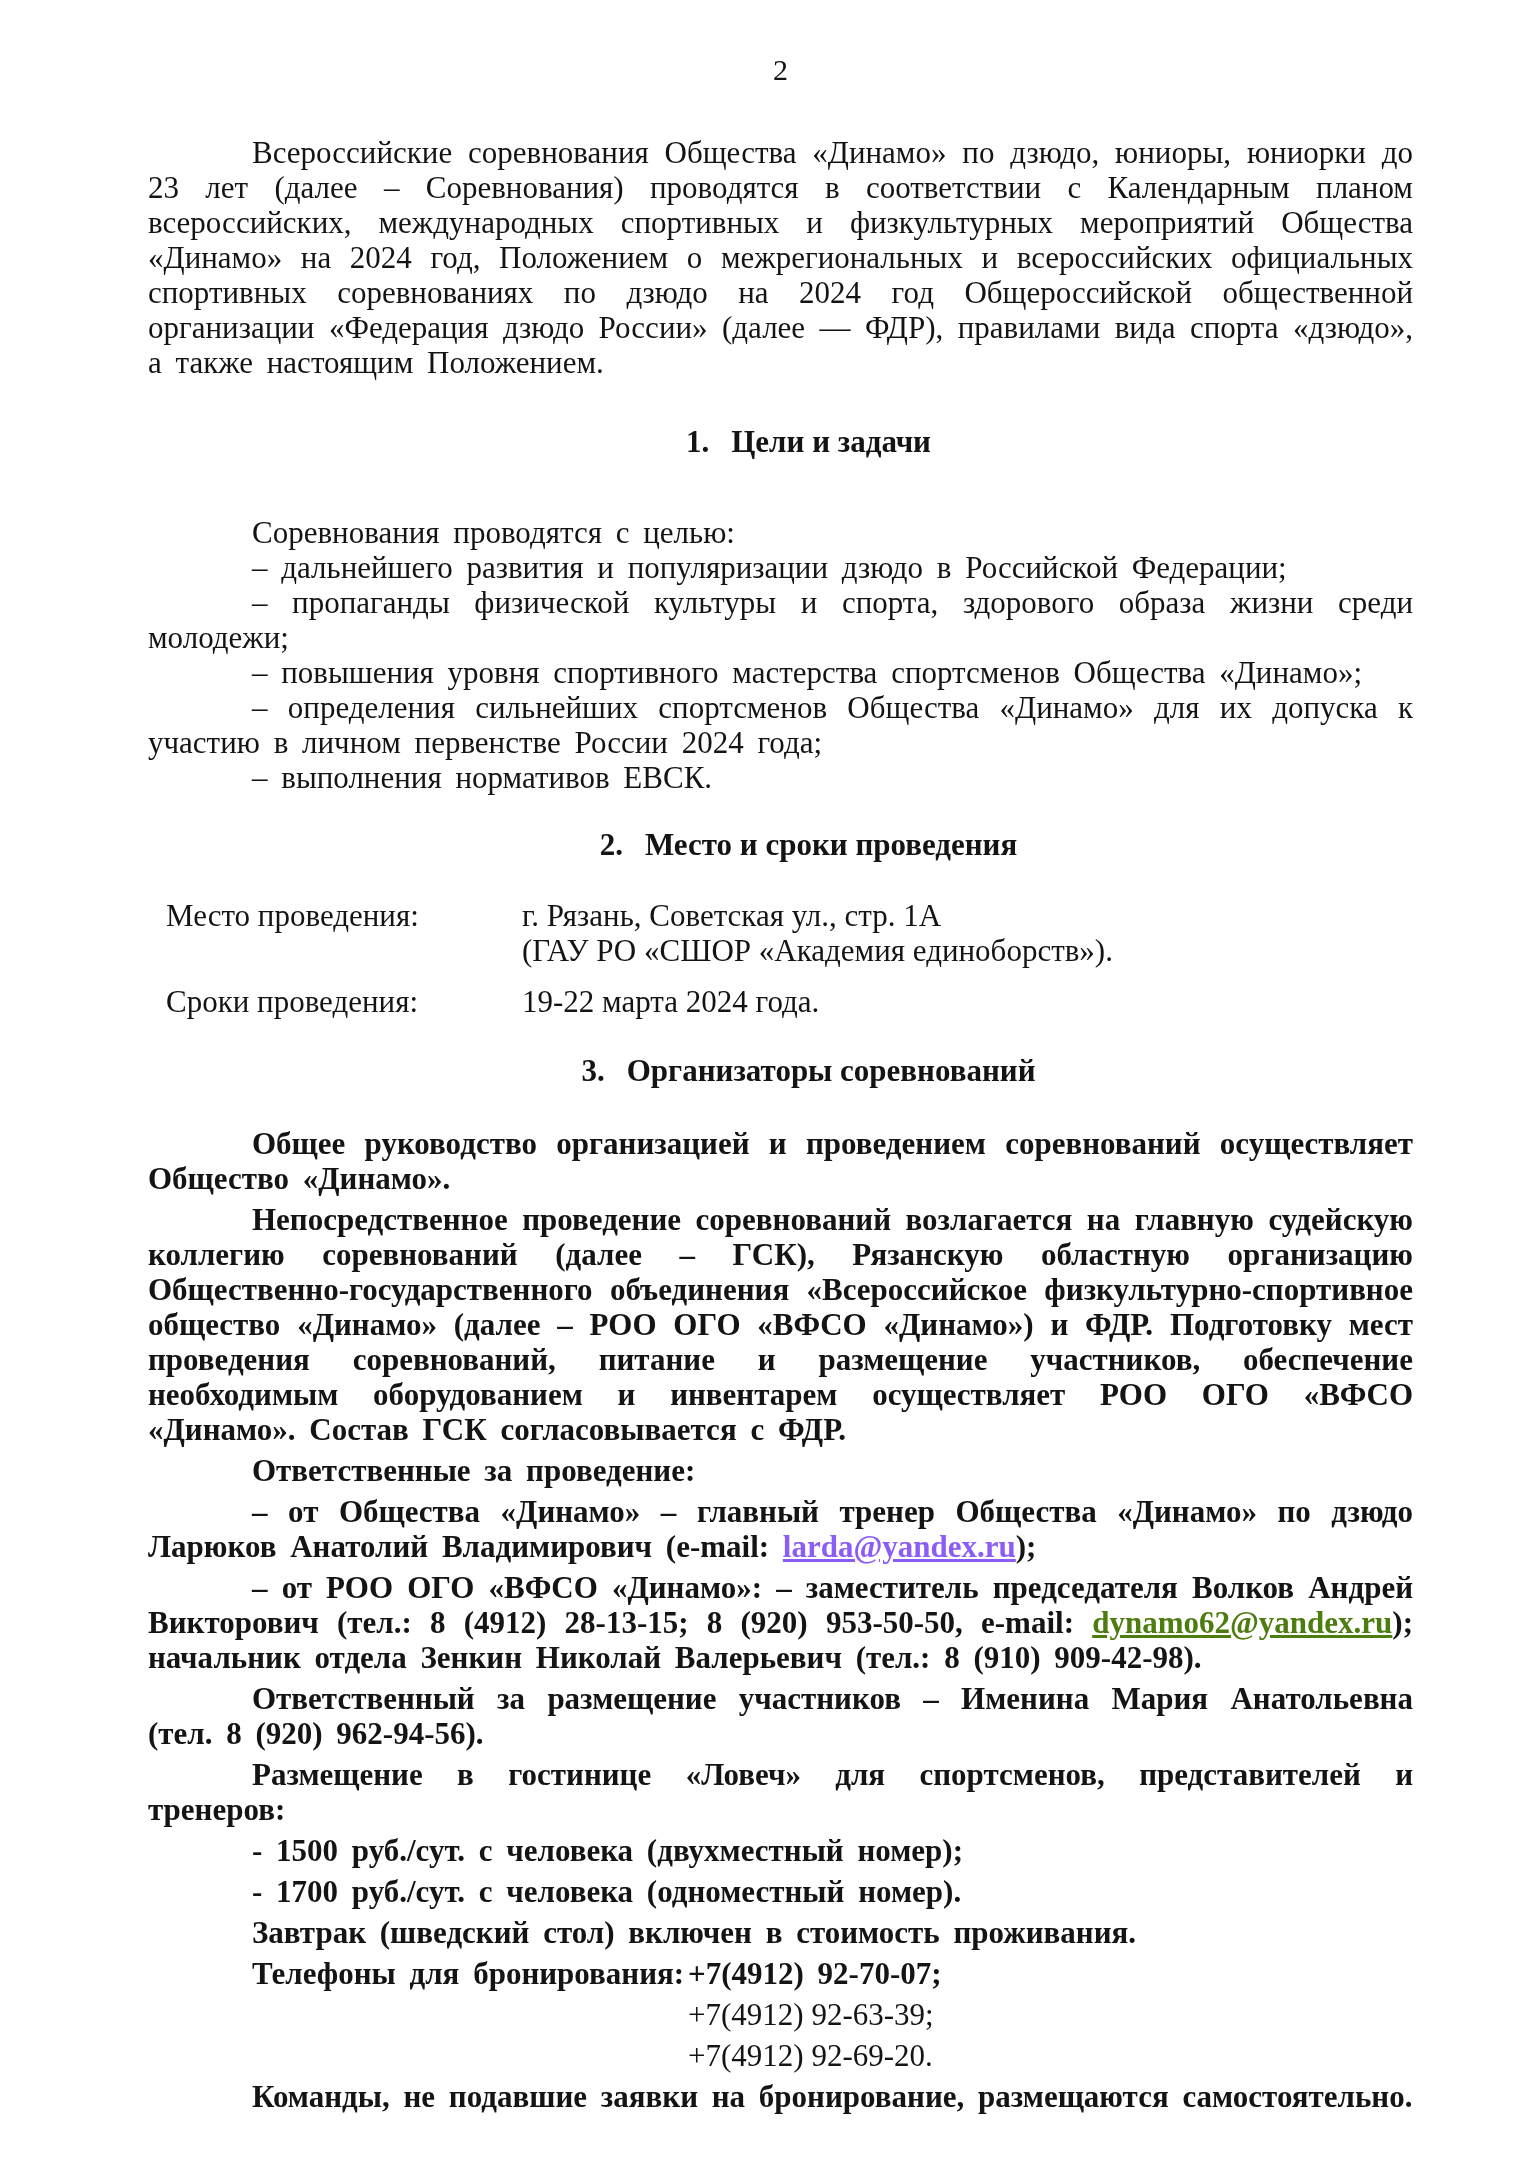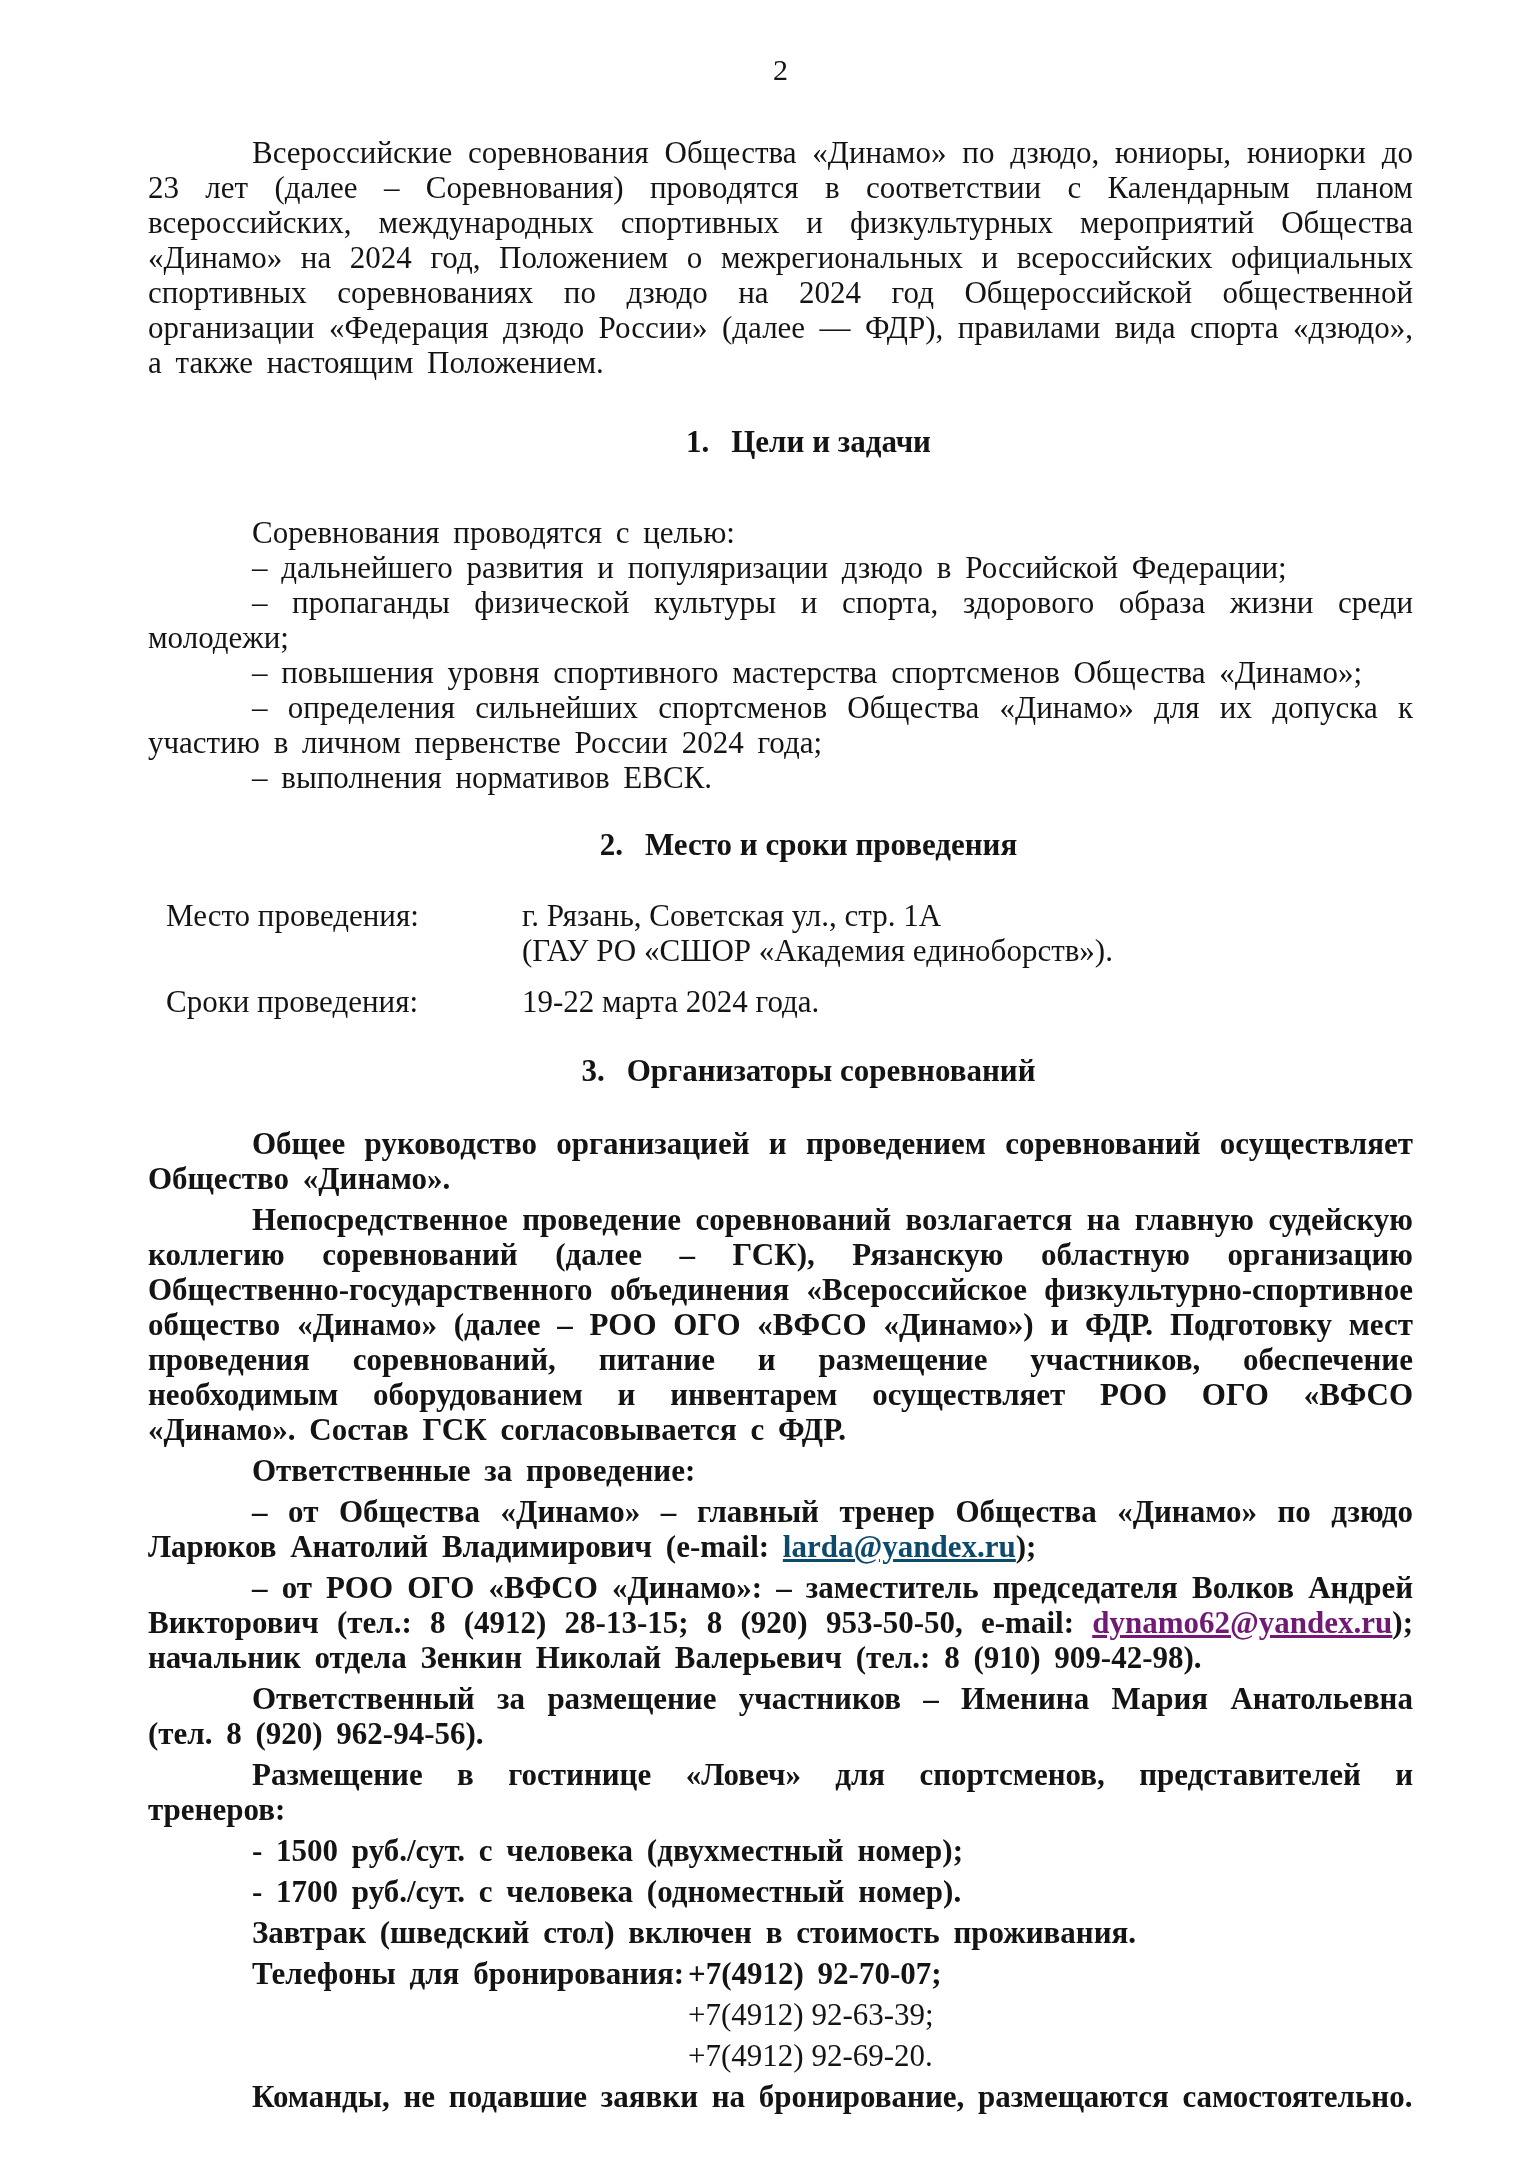--- a/index.html
+++ b/index.html
@@ -41,22 +41,22 @@
   .goals p { margin: 0; }
   .venue-table {
     display: grid;
     grid-template-columns: 374px 1fr;
     row-gap: 16px;
   }
   .venue-table .vlabel { padding-left: 18px; }
   .venue-table .vvalue { }
   .sec3-block { margin-bottom: 6px; font-weight: bold; }
   .email-link { text-decoration: underline; cursor: pointer; }
-  .email-link.larda { color: #0c4a6e; }
-  .email-link.dynamo { color: #701a75; }
+  .email-link.larda { color: #8b5cf6; }
+  .email-link.dynamo { color: #4d7c0f; }
   .phones-label { display: inline-block; width: 436px; text-indent: 0; }
   .phone-cont { margin-left: 540px; margin-bottom: 6px; }
 </style>
 </head>
 <body>
 
 <div class="page">
 
   <div class="pageno">2</div>
 

